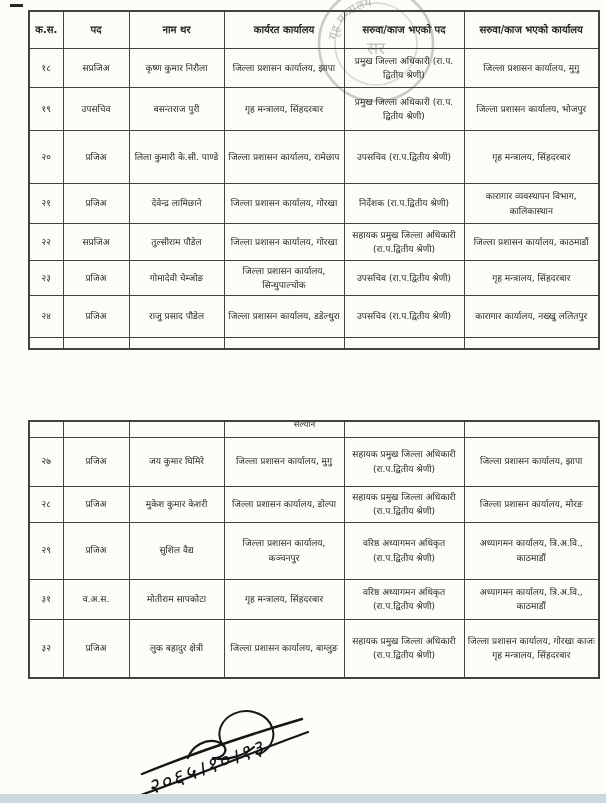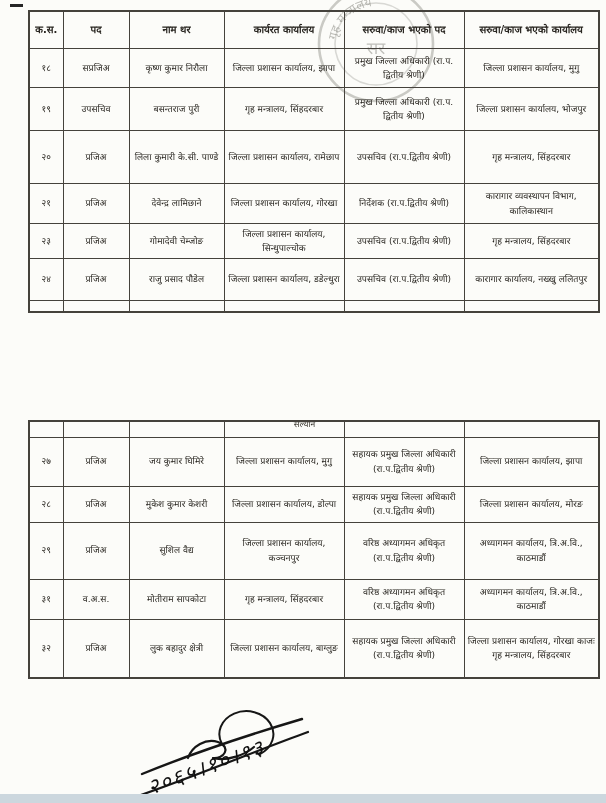--- a/index.html
+++ b/index.html
@@ -92,20 +92,28 @@
           <td>गृह मन्त्रालय, सिंहदरबार</td>
         </tr>
         <tr style="height: 40px;">
           <td>२१</td>
           <td>प्रजिअ</td>
           <td>देवेन्द्र लामिछाने</td>
           <td>जिल्ला प्रशासन कार्यालय, गोरखा</td>
           <td>निर्देशक (रा.प.द्वितीय श्रेणी)</td>
           <td>कारागार व्यवस्थापन विभाग, कालिकास्थान</td>
         </tr>
+        <tr style="height: 37px;">
+          <td>२२</td>
+          <td>सप्रजिअ</td>
+          <td>तुल्सीराम पौडेल</td>
+          <td>जिल्ला प्रशासन कार्यालय, गोरखा</td>
+          <td>सहायक प्रमुख जिल्ला अधिकारी (रा.प.द्वितीय श्रेणी)</td>
+          <td>जिल्ला प्रशासन कार्यालय, काठमाडौं</td>
+        </tr>
         <tr style="height: 35px;">
           <td>२३</td>
           <td>प्रजिअ</td>
           <td>गोमादेवी चेम्जोङ</td>
           <td>जिल्ला प्रशासन कार्यालय, सिन्धुपाल्चोक</td>
           <td>उपसचिव (रा.प.द्वितीय श्रेणी)</td>
           <td>गृह मन्त्रालय, सिंहदरबार</td>
         </tr>
         <tr style="height: 42px; margin-top: 37px;">
           <td>२४</td>

